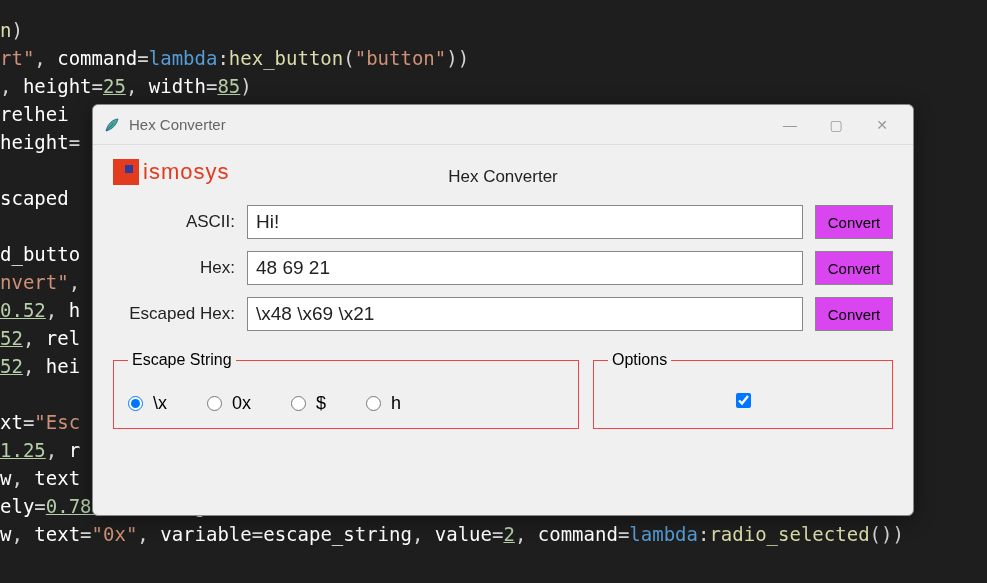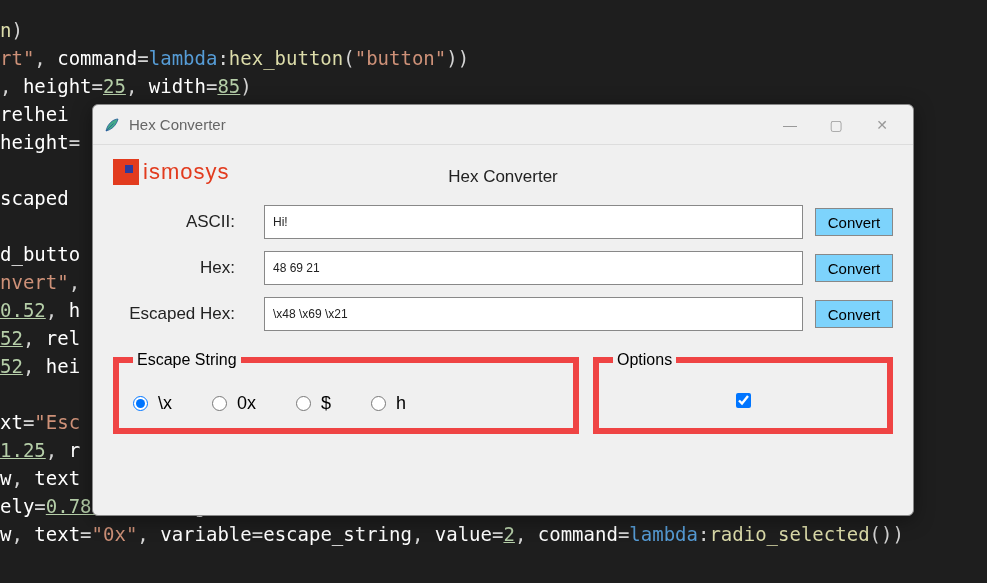--- a/index.html
+++ b/index.html
@@ -113,41 +113,40 @@
     width: 122px;
     text-align: right;
     font-size: 17px;
     color: #222;
   }
   .form-row input[type=text] {
     flex: 1;
     height: 34px;
     border: 1px solid #888;
     padding: 0 8px;
-    font-size: 12px;
+    font-size: 19px;
     background: #fff;
     color: #222;
-    margin-left: 17px;
   }
   .convert-btn {
     width: 78px;
-    height: 28px;
-    background: #7dd3fc;
+    height: 34px;
+    background: #d946ef;
     border: 1px solid #888;
     font-size: 15px;
     cursor: pointer;
   }
 
   .groups {
     display: flex;
     gap: 14px;
     margin-top: 20px;
   }
   fieldset {
-    border: 6px solid #ef4444;
+    border: 1px solid #ef4444;
     padding: 10px 14px 14px 14px;
     font-size: 16px;
   }
   fieldset.escape { flex: 1; }
   fieldset.options { width: 300px; }
   legend { padding: 0 4px; font-size: 16px; }
   .radio-row {
     display: flex;
     gap: 40px;
     padding-top: 14px;

